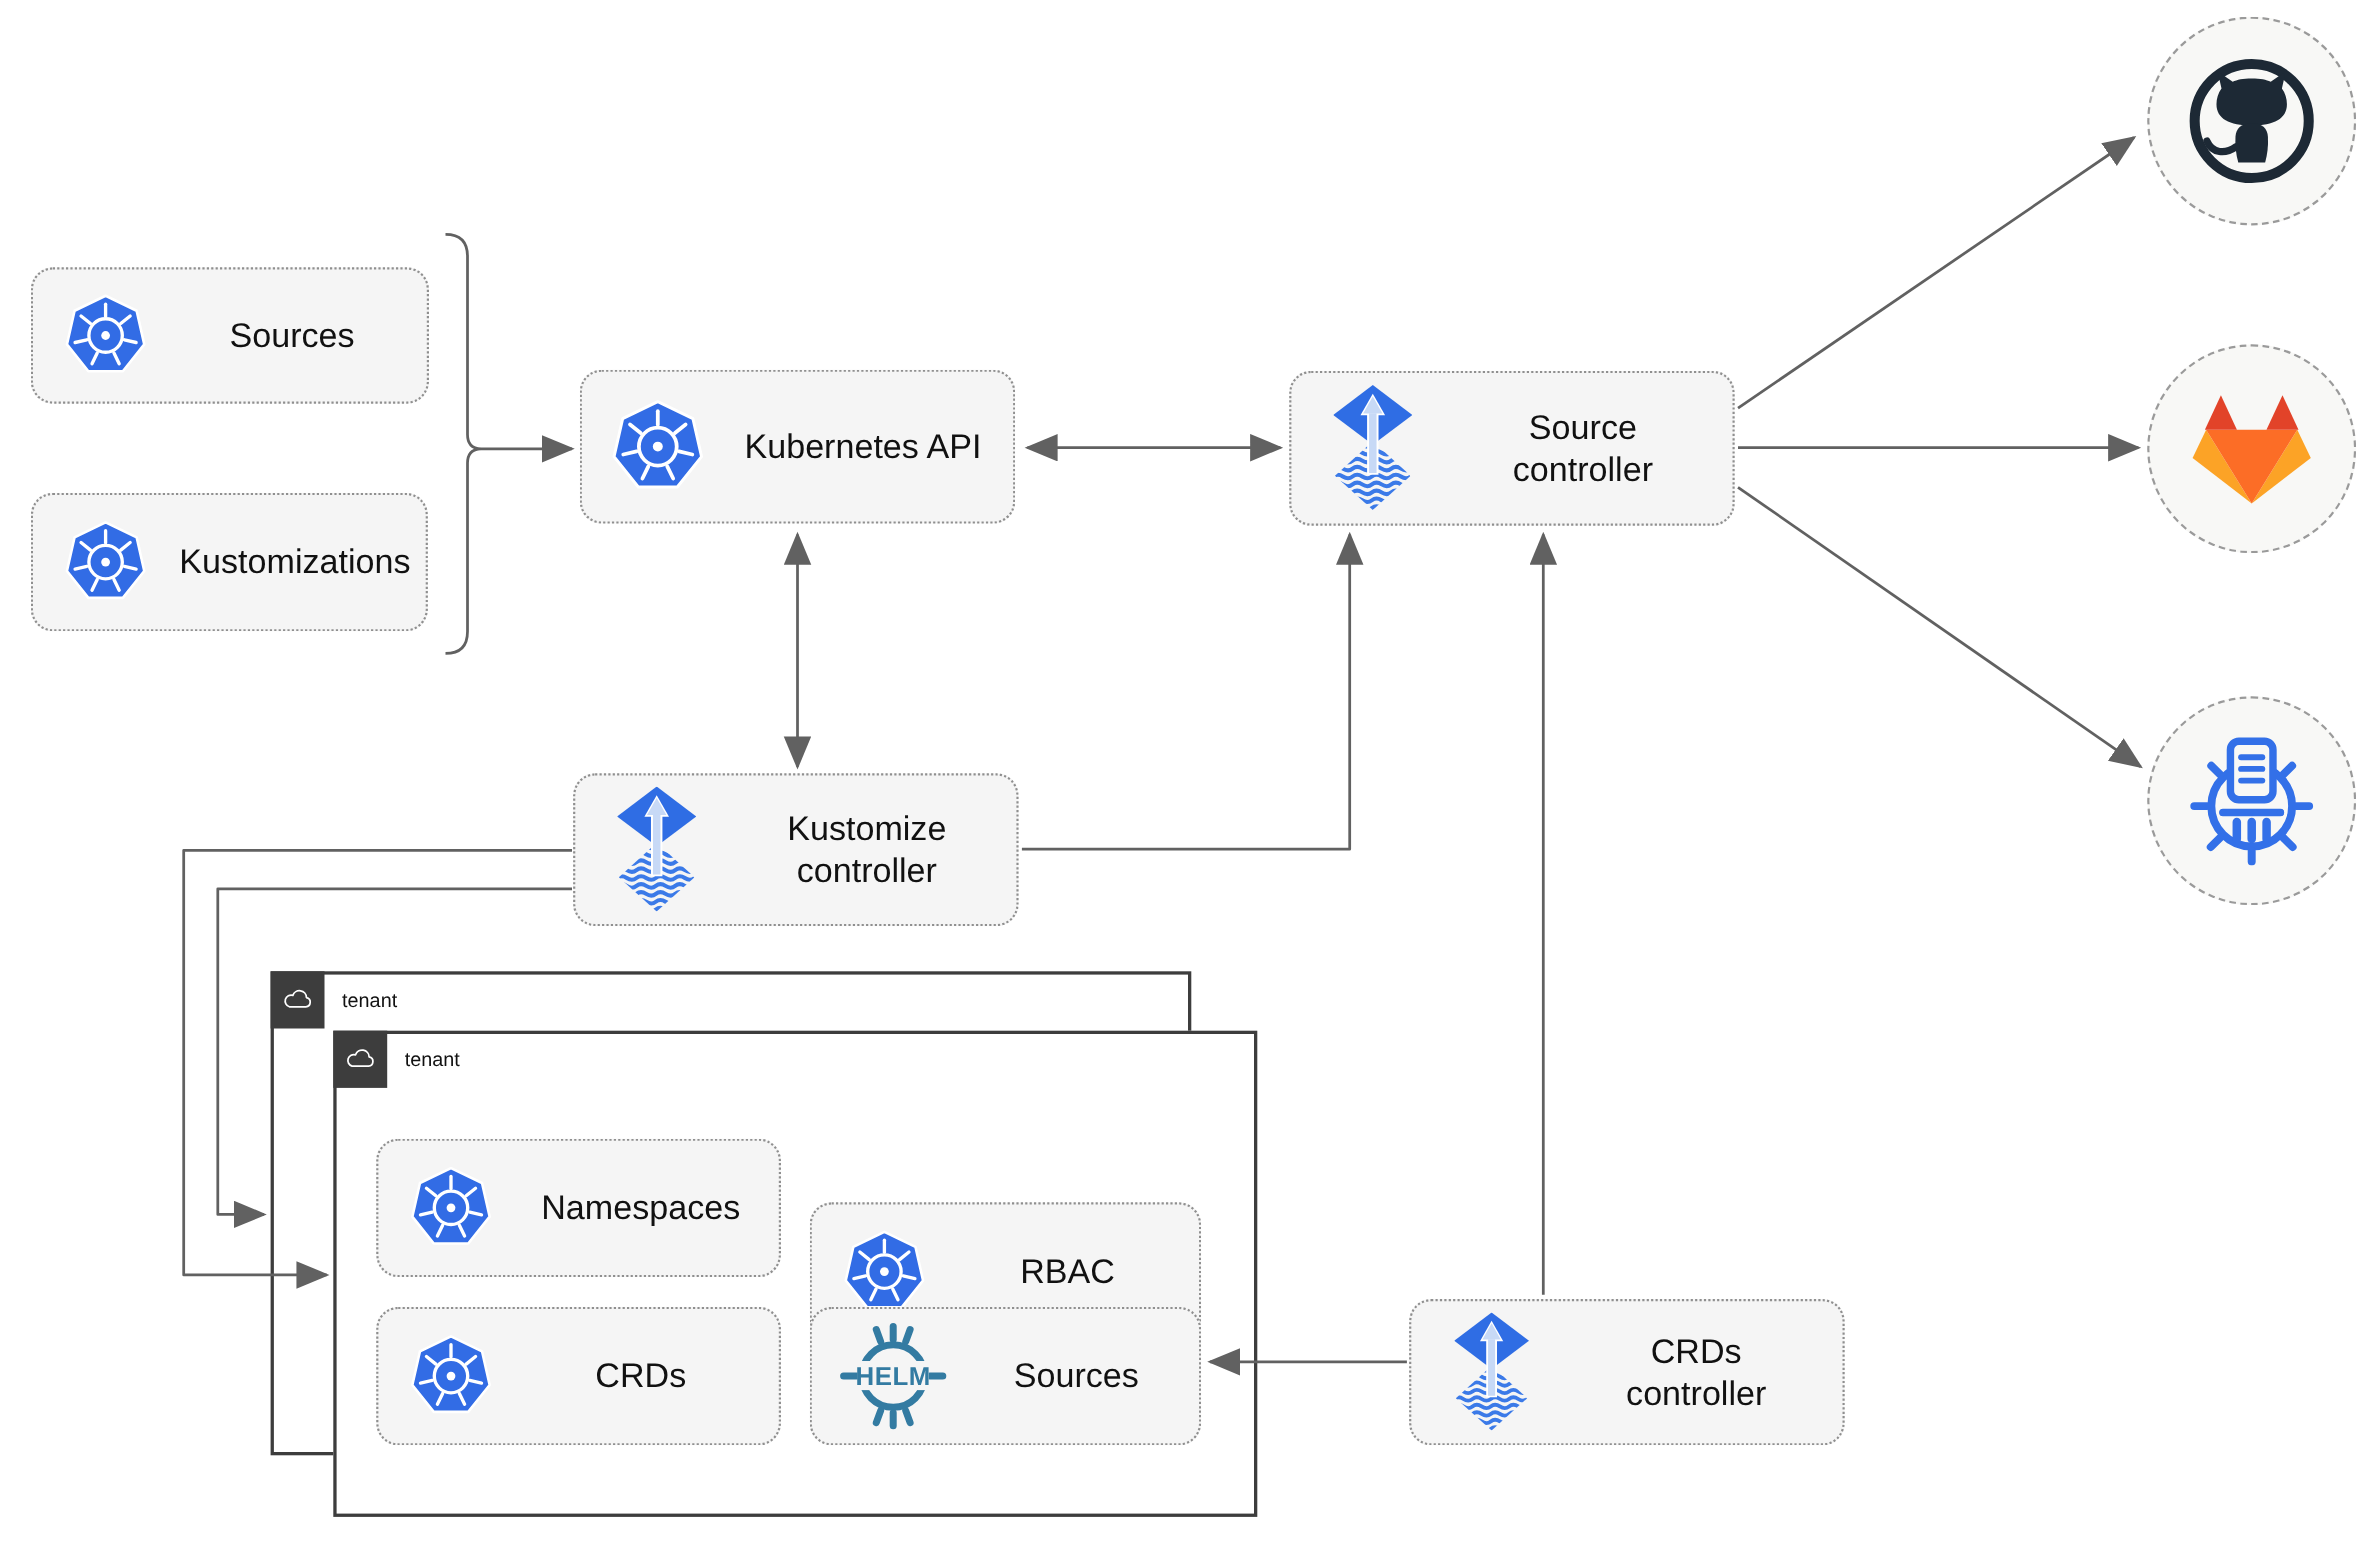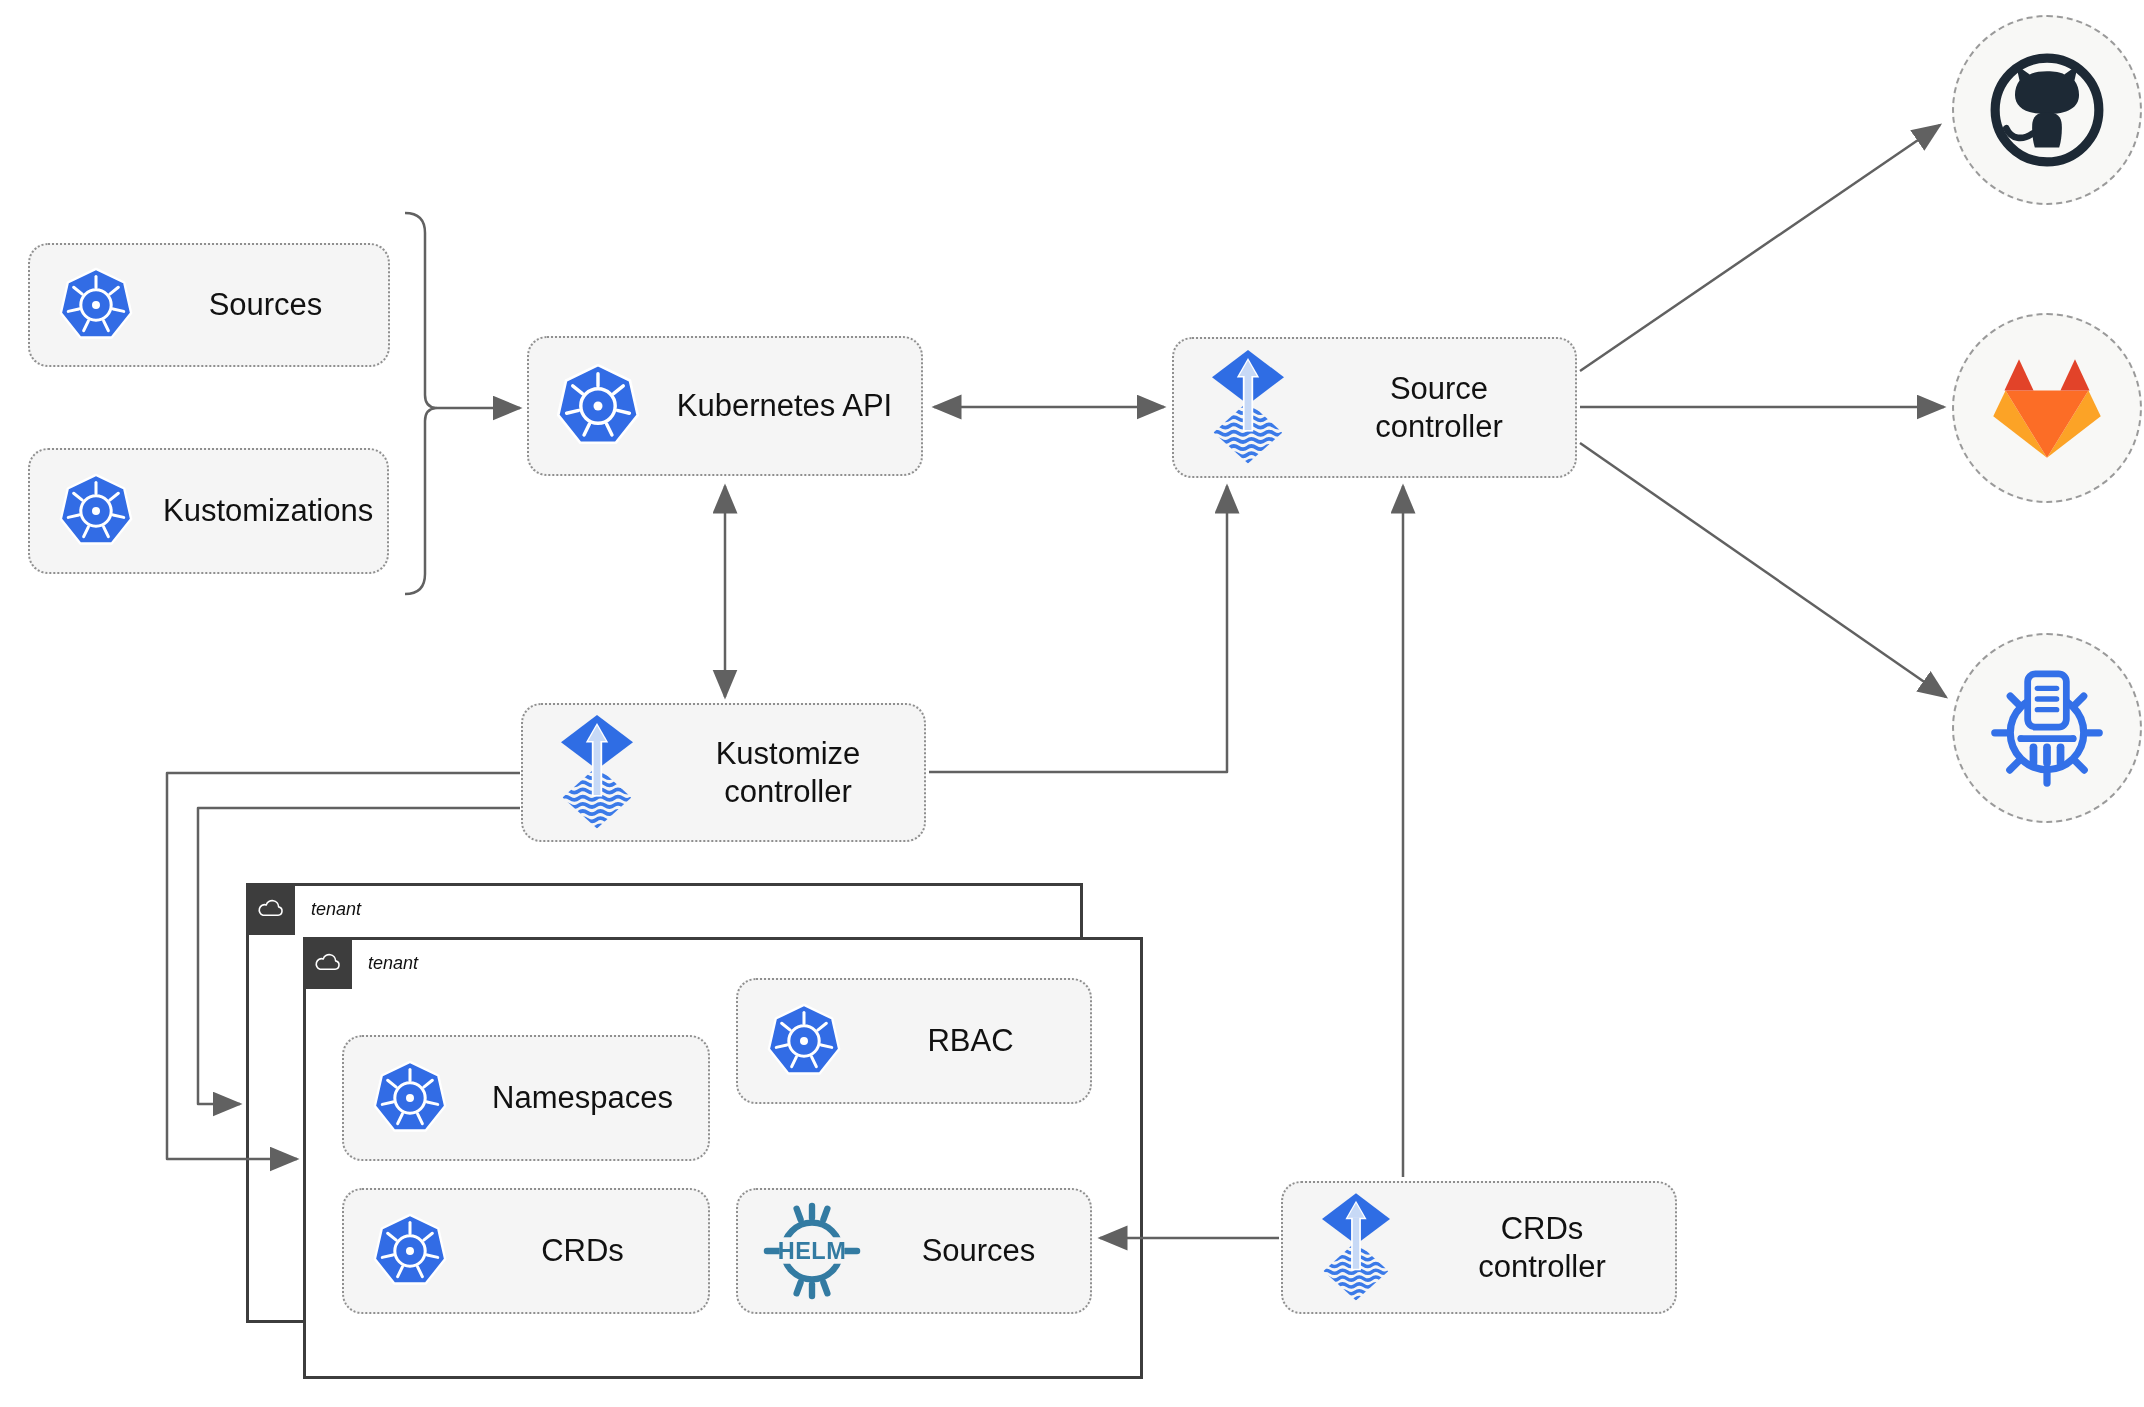--- a/index.html
+++ b/index.html
@@ -7,21 +7,21 @@
           font-family:"Liberation Sans",sans-serif;overflow:hidden;}
   .node{position:absolute;background:#f5f5f5;border:2.5px dotted #8f8f8f;
         border-radius:20px;display:flex;align-items:center;box-sizing:border-box;
         padding:0 20px;gap:21px;}
   .nicon{display:flex;align-items:center;justify-content:center;flex:0 0 auto;}
   .nlabel{flex:1;text-align:center;font-size:31px;color:#111;line-height:1.22;}
   .node.two .nlabel{max-width:190px;margin:0 auto;}
   .tenant{position:absolute;background:#fff;border:3px solid #3d3d3d;box-sizing:border-box;}
   .tenant-tab{position:absolute;top:-3px;left:-3px;width:49px;height:52px;background:#3d3d3d;
               display:flex;align-items:center;justify-content:center;}
-  .tenant-label{position:absolute;top:13px;left:62px;font-size:18px;color:#111;font-style:italic;}
+  .tenant-label{position:absolute;top:13px;left:62px;font-size:18px;color:#111;}
   .endpoint{position:absolute;width:190px;height:190px;border-radius:50%;
             border:2.5px dashed #9a9a9a;background:#f8f8f6;box-sizing:border-box;
             display:flex;align-items:center;justify-content:center;}
   .overlay{position:absolute;left:0;top:0;pointer-events:none;}
   svg text{font-family:"Liberation Sans",sans-serif;}
 </style>
 </head>
 <body>
 
 <svg width="0" height="0" style="position:absolute" aria-hidden="true">
@@ -206,21 +206,21 @@
 
   <div class="node" style="left:342px;top:1035px;width:368px;height:126px">
     <span class="nicon" style="width:92px">
       <svg width="76" height="76">
           <use href="#sym-k8s"></use>
         </svg>
       </span>
     <span class="nlabel">Namespaces</span>
   </div>
 
-  <div class="node" style="left:736px;top:978px;width:356px;height:126px">
+  <div class="node" style="left:736px;top:1093px;width:356px;height:126px">
     <span class="nicon" style="width:92px">
       <svg width="76" height="76">
           <use href="#sym-k8s"></use>
         </svg>
       </span>
     <span class="nlabel">RBAC</span>
   </div>
 
   <div class="node" style="left:342px;top:1188px;width:368px;height:126px">
     <span class="nicon" style="width:92px">

